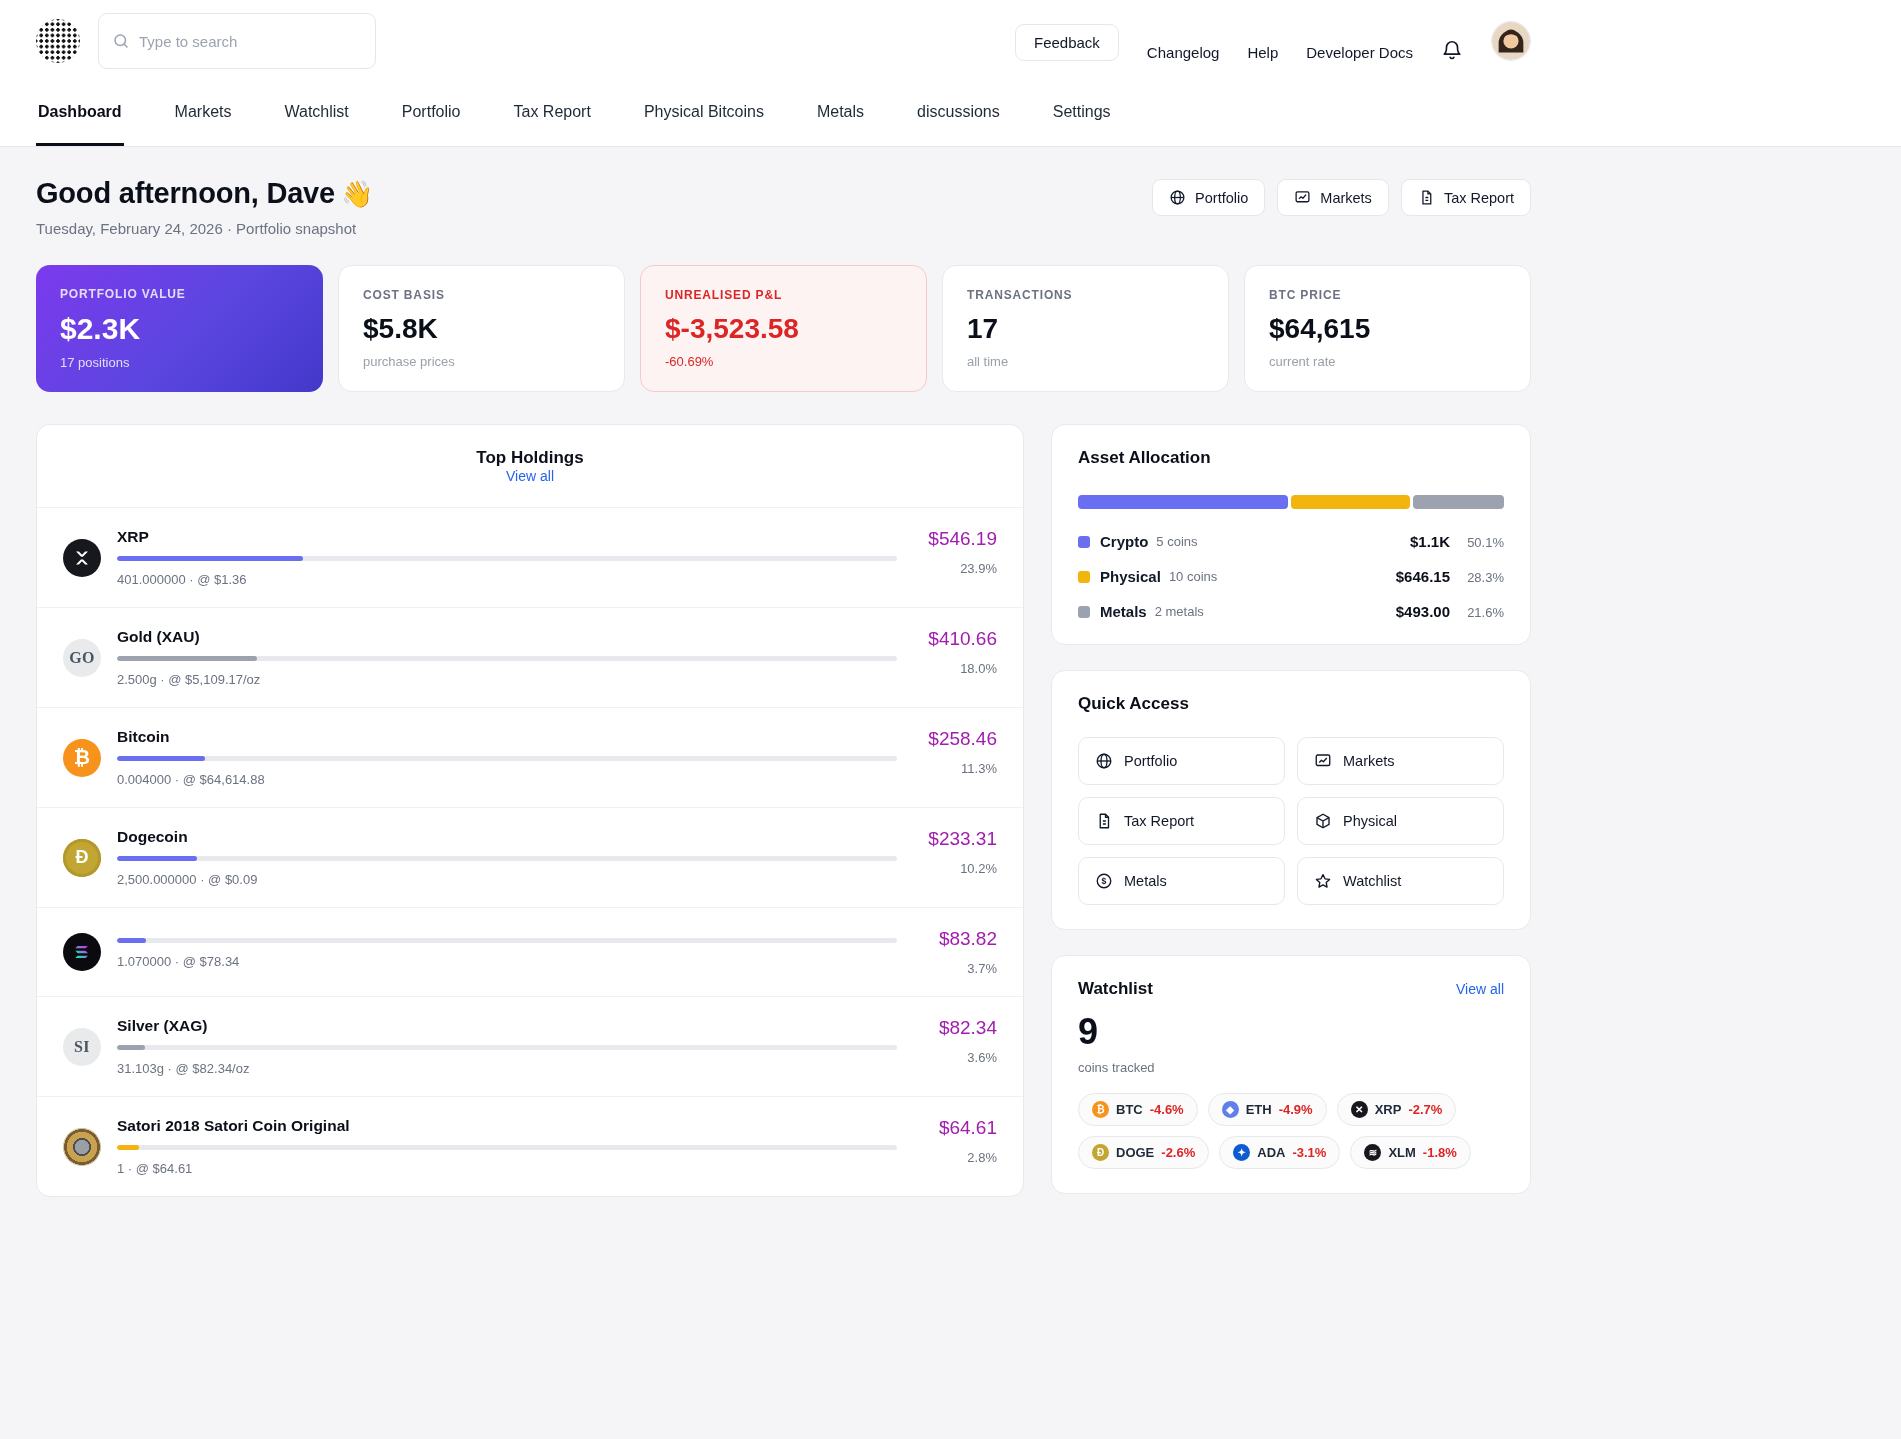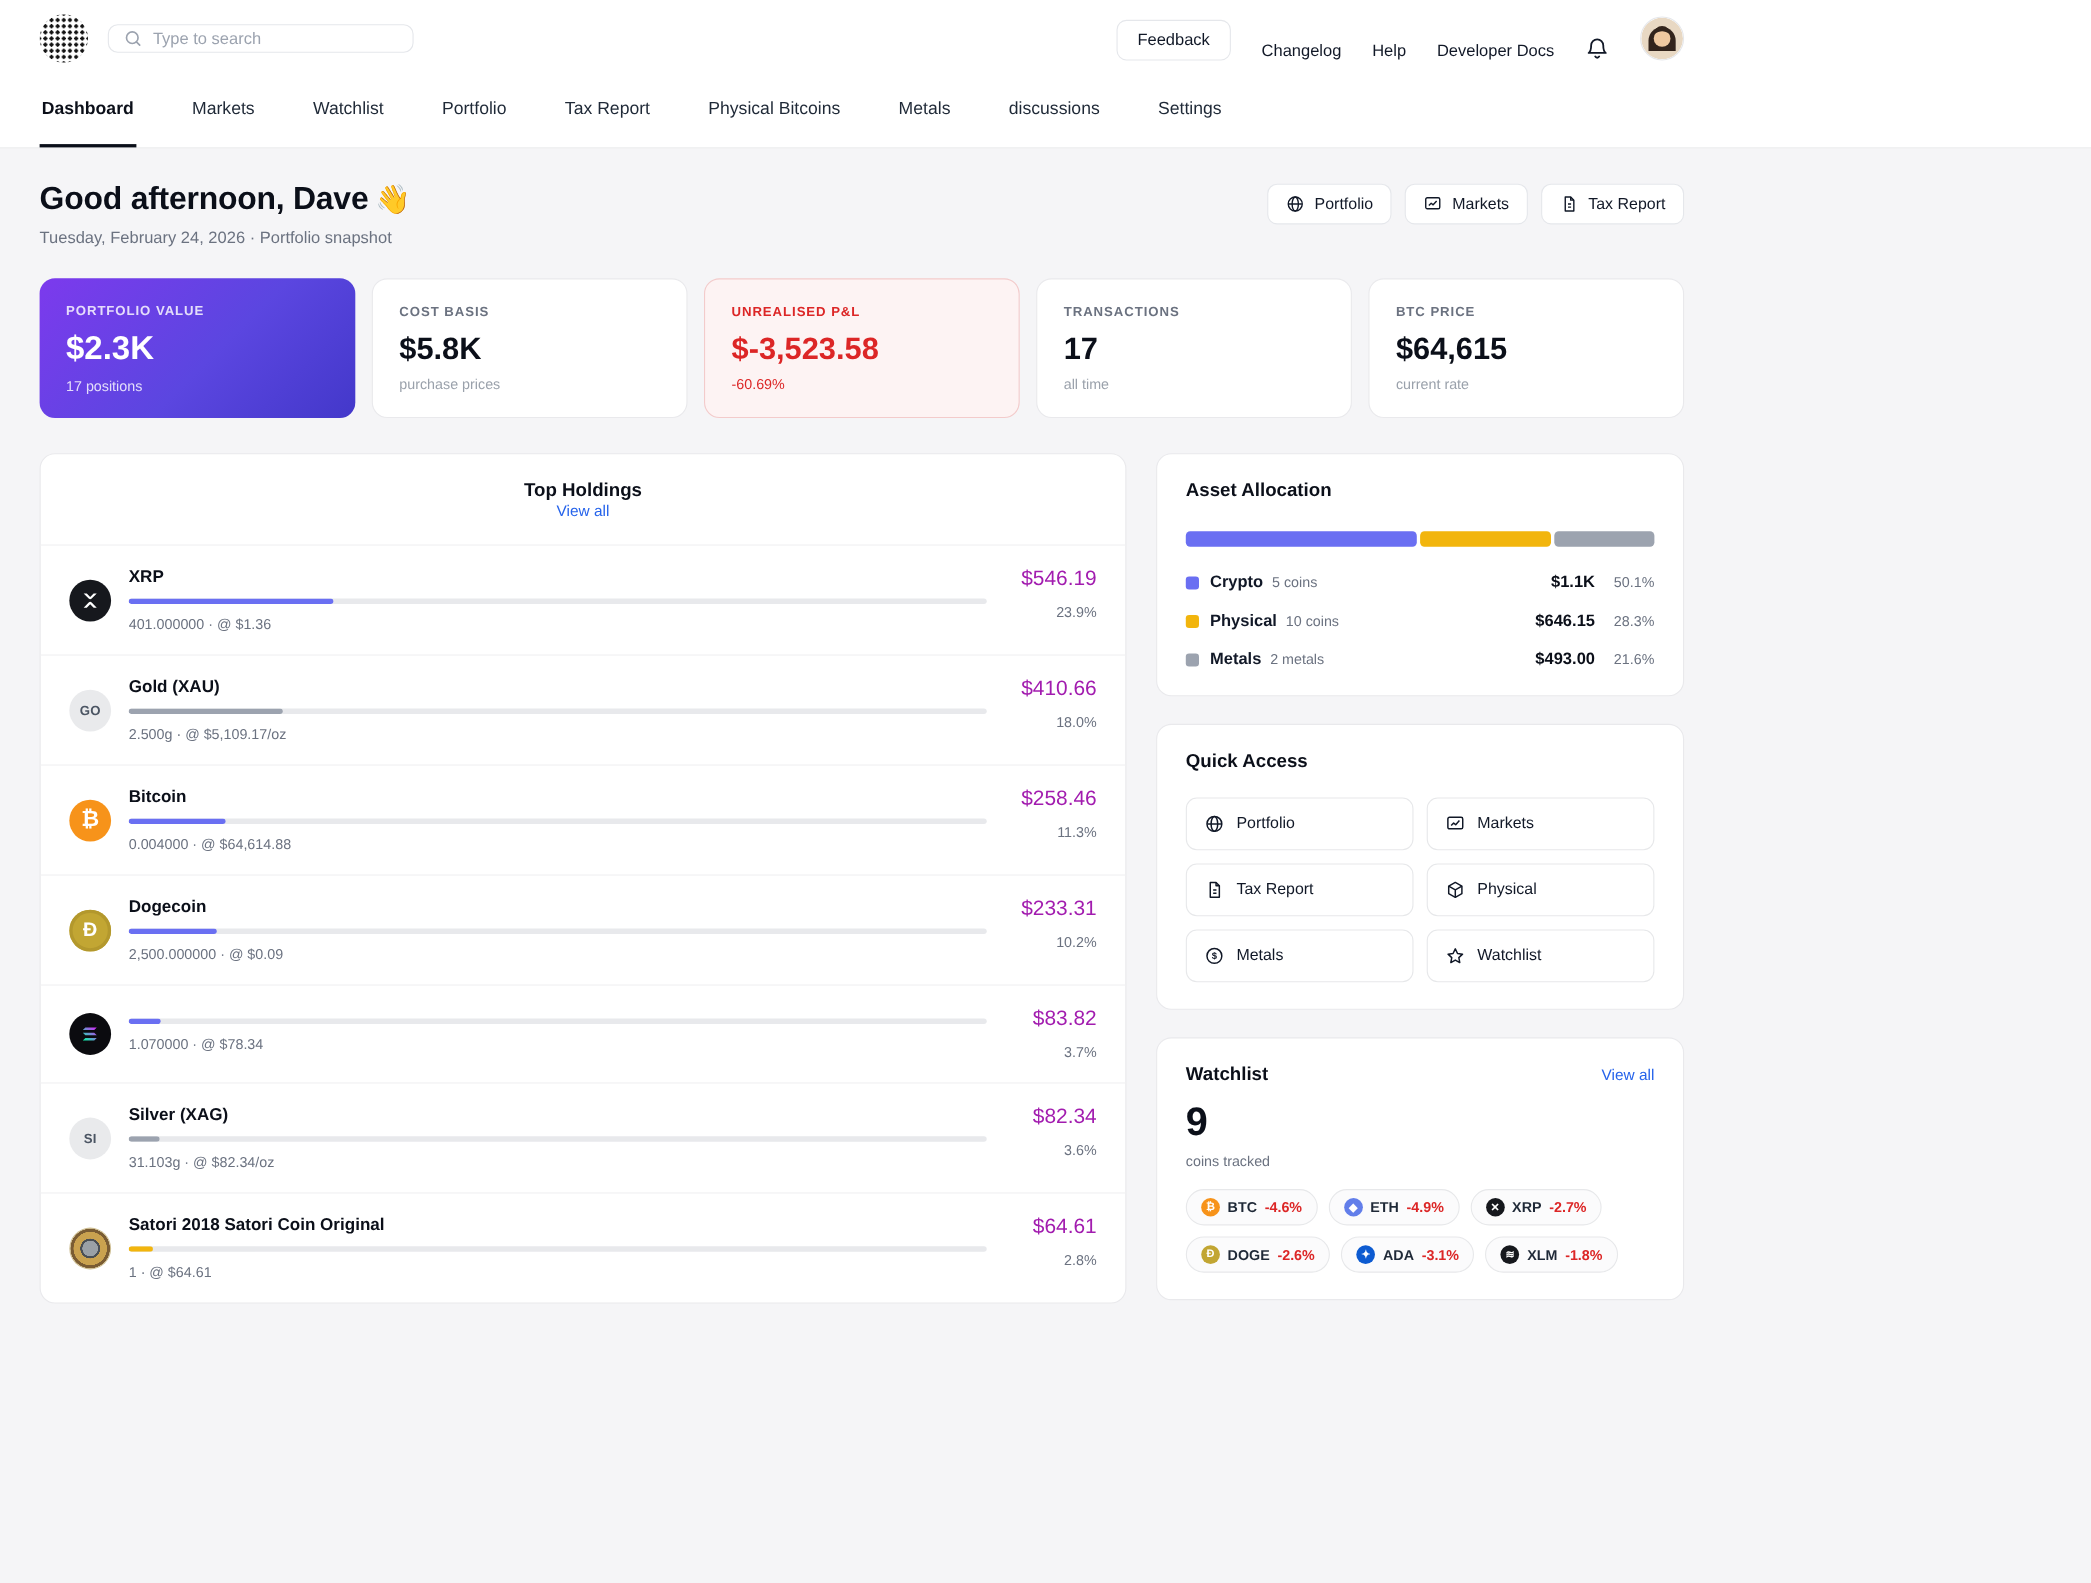--- a/index.html
+++ b/index.html
@@ -14,21 +14,21 @@
   
   .topbar { background:#fff; }
   .topbar-inner { display:flex; align-items:center; gap:18px; padding:13px 0; }
   .logo {
     width:44px; height:44px; border-radius:50%; flex:0 0 auto; cursor:pointer;
     background-image:radial-gradient(circle,#141414 1.6px,transparent 1.9px);
     background-size:5.6px 5.6px; background-position:center;
   }
   .search {
     display:flex; align-items:center; gap:9px;
-    width:278px; height:26px; padding:0 13px;
+    width:278px; height:56px; padding:0 13px;
     border:1px solid #e5e7eb; border-radius:9px; background:#fff;
   }
   .search svg { width:18px; height:18px; flex:0 0 auto; }
   .search input {
     border:none; outline:none; font:inherit; font-size:15px; color:#111827; width:100%;
     background:transparent;
   }
   .search input::placeholder { color:#9ca3af; }
   .topbar-right { margin-left:auto; display:flex; align-items:flex-end; gap:28px; }
   .btn-outline {
@@ -95,21 +95,21 @@
   .holdings .card-head { border-bottom:1px solid #f0f0f2;flex-direction:column; }
   .holding-row { display:flex; align-items:center; gap:16px; padding:20px 26px; border-bottom:1px solid #f0f0f2; cursor:pointer; }
   .holding-row:last-child { border-bottom:none; }
   .coin {
     width:38px; height:38px; border-radius:50%; flex:0 0 auto;
     display:flex; align-items:center; justify-content:center;
     font-weight:700; color:#fff;
   }
   .coin svg { width:22px; height:22px; }
   .coin.xrp { background:#16181d; }
-  .coin.metal { background:#e9eaec; color:#4b5563; font-size:12px; letter-spacing:.02em; }
+  .coin.metal { background:#e9eaec; color:#4b5563; font-size:16px; letter-spacing:.02em;font-family:Liberation Serif, serif; }
   .coin.btc { background:#f7931a; font-size:20px; }
   .coin.doge { background:#c2a633; box-shadow:inset 0 0 0 3px #b3982d; font-size:18px; }
   .coin.sol { background:#0b0b0f; }
   .coin.satori {
     background:radial-gradient(circle at 50% 50%, #9aa0a6 0 26%, #4a4f55 27% 33%, #caa24f 34% 56%, #7a5c33 57% 66%, #cdbd92 67% 100%);
   }
   .h-mid { flex:1; min-width:0; align-self:flex-start; }
   .h-name { font-size:15.5px; font-weight:600; color:#0b0f19; }
   .h-track { margin:10px 0 11px; height:5px; border-radius:3px; background:#e8e9ec; overflow:hidden; }
   .h-fill { height:100%; border-radius:3px; }

